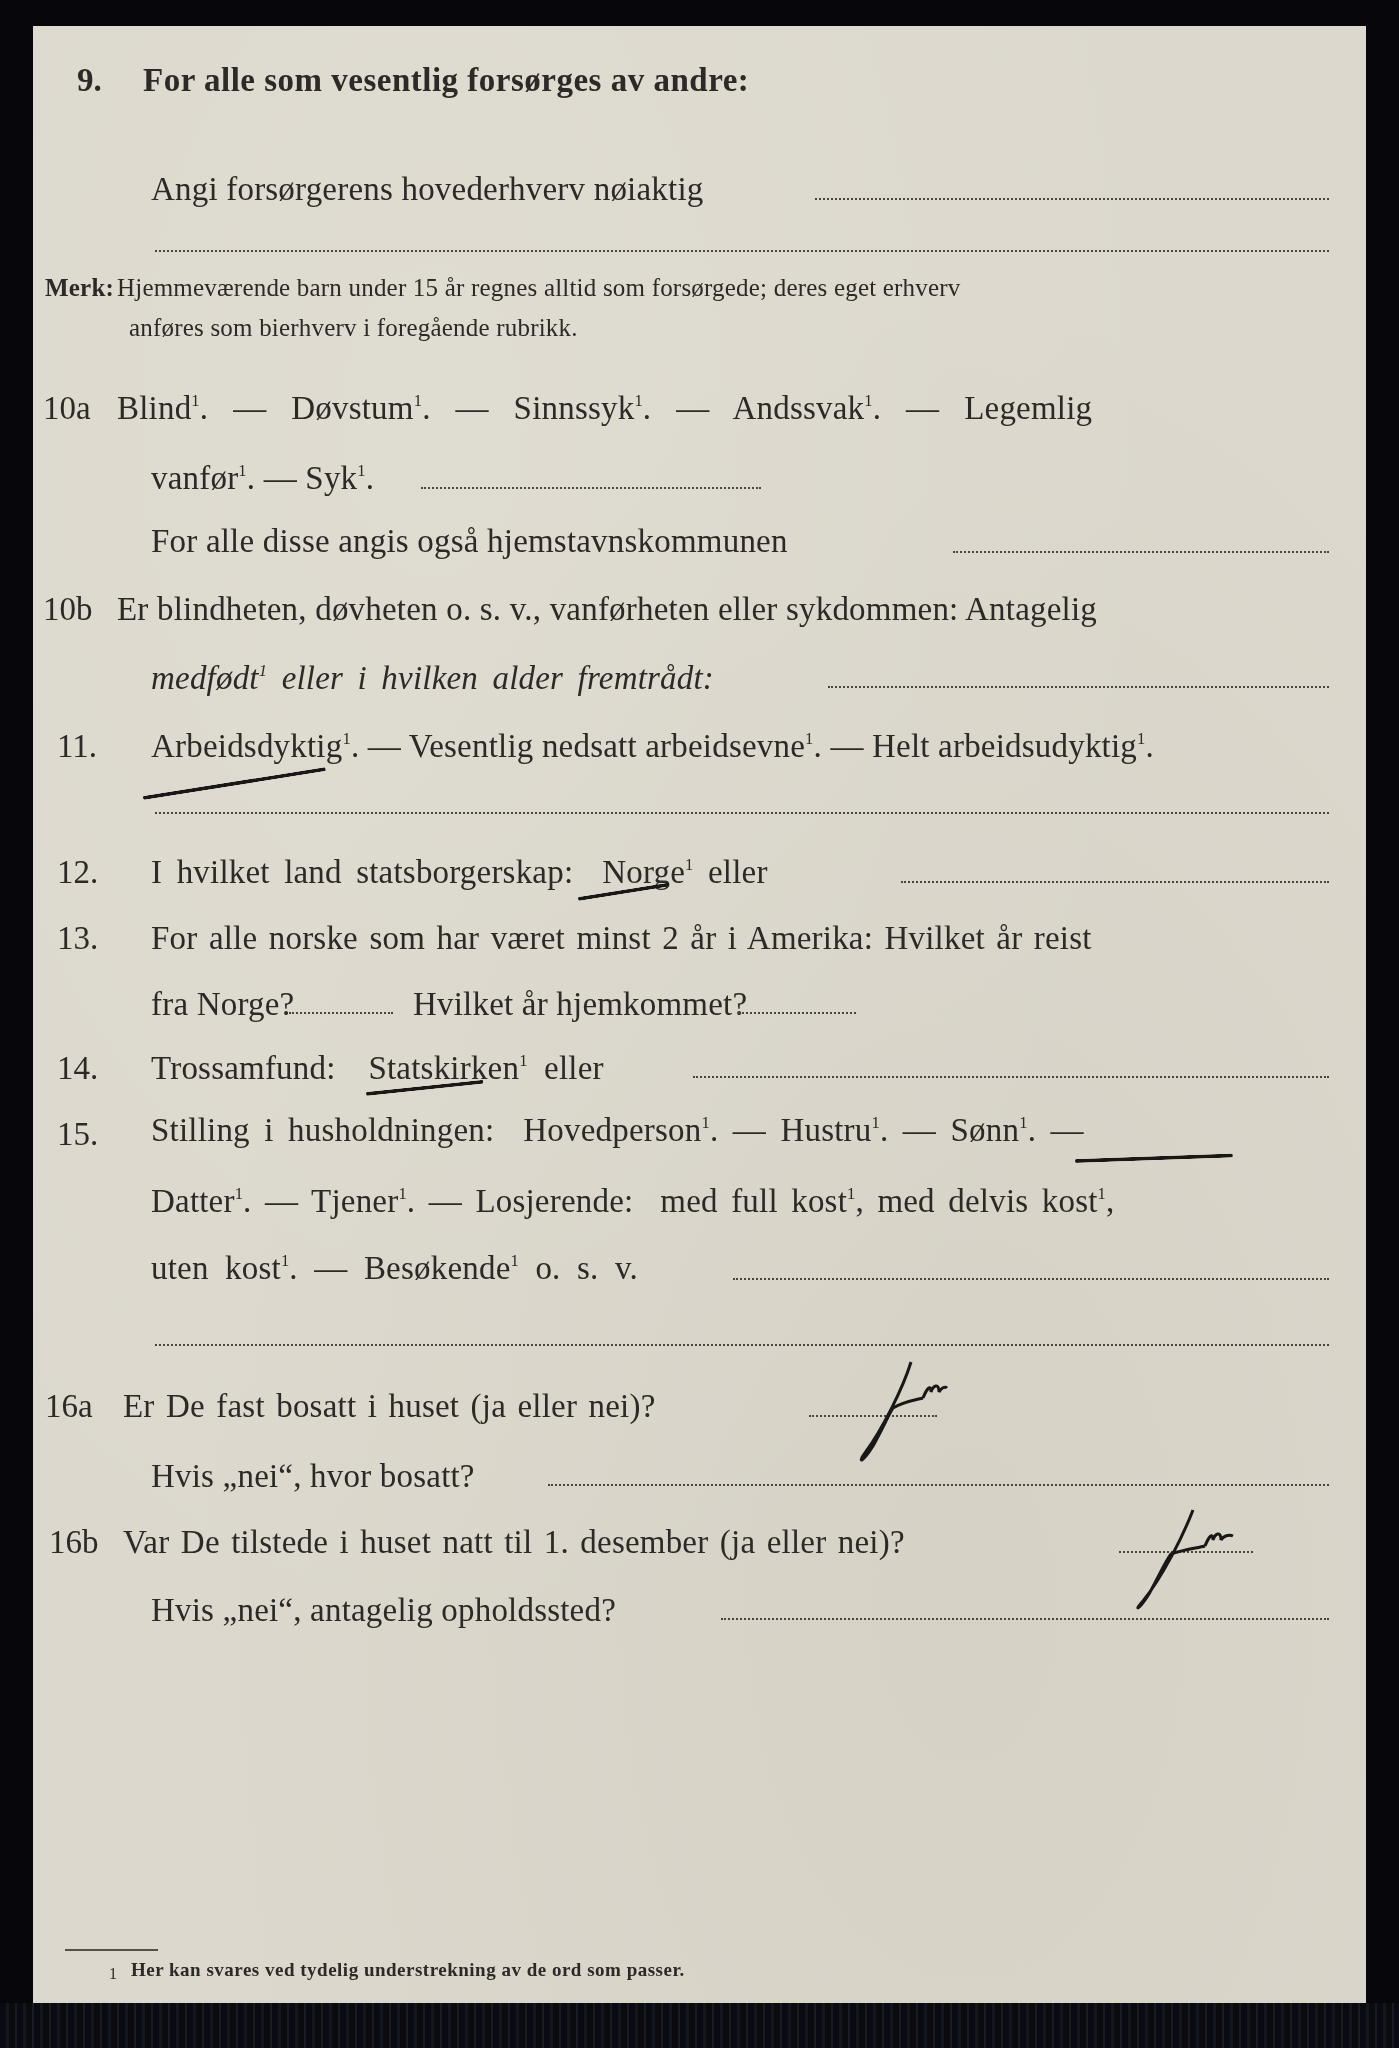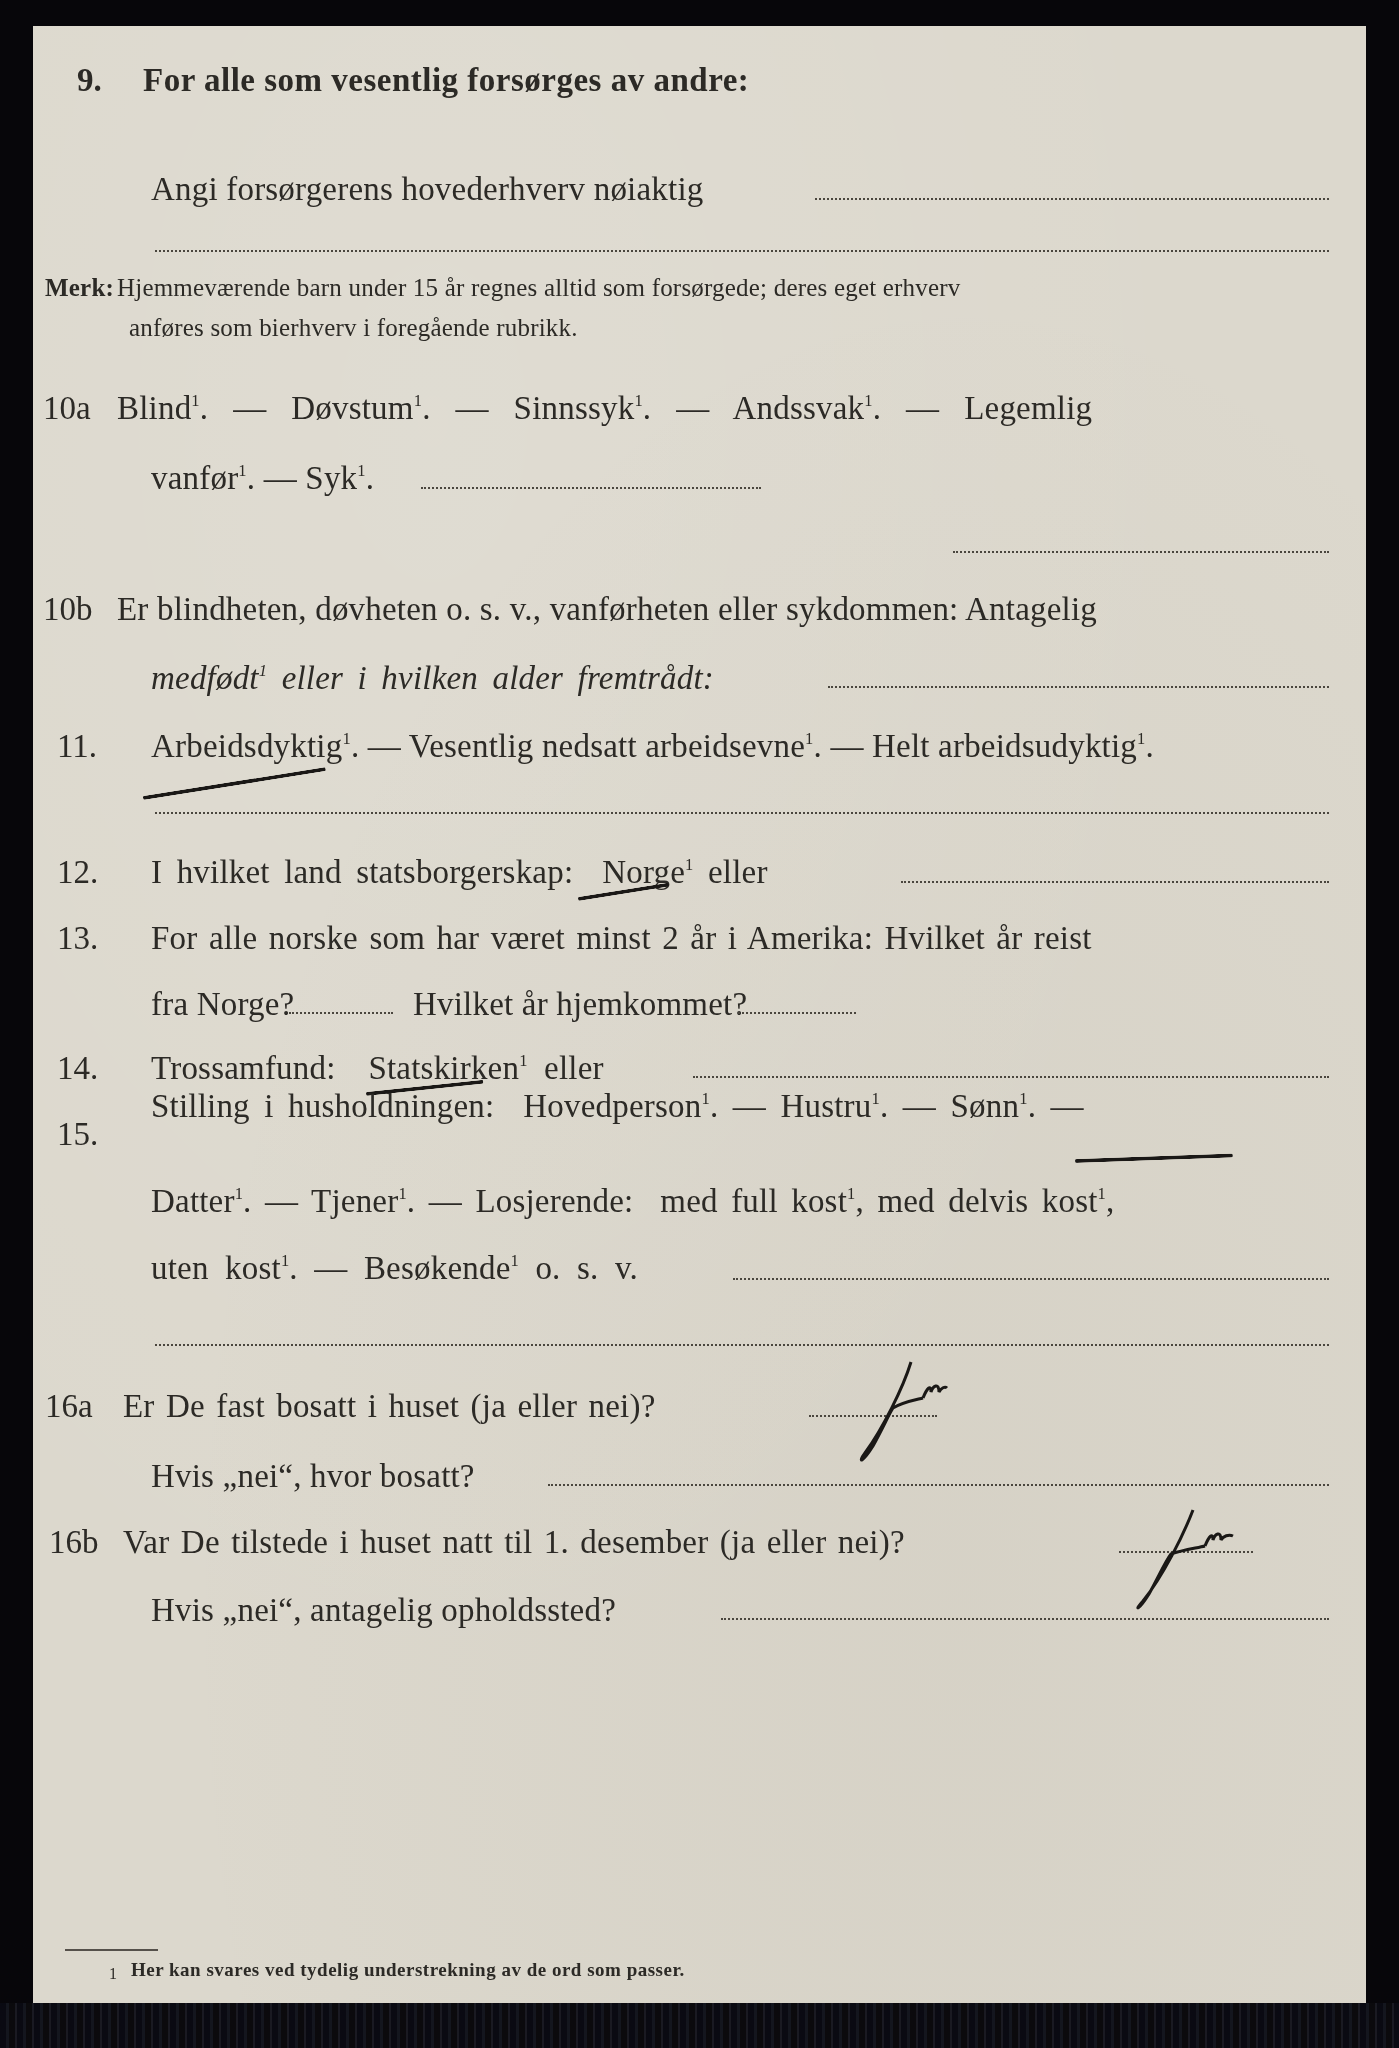--- a/index.html
+++ b/index.html
@@ -53,20 +53,21 @@
     <span>Blind</span><sup>1</sup>. &nbsp;—&nbsp;
     <span>Døvstum</span><sup>1</sup>. &nbsp;—&nbsp;
     <span>Sinnssyk</span><sup>1</sup>. &nbsp;—&nbsp;
     <span>Andssvak</span><sup>1</sup>. &nbsp;—&nbsp;
     <span>Legemlig</span>
   </span>
   <span class="row" style="left:118px;top:432px;">
     <span>vanfør</span><sup>1</sup>. — <span>Syk</span><sup>1</sup>.
   </span>
   <div class="dots" style="left:388px;top:461px;width:340px;"></div>
+  <span class="row" style="left:118px;top:495px;">For alle disse angis også hjemstavnskommunen</span>
   <div class="dots" style="left:920px;top:525px;width:376px;"></div>
 
   <span class="num" style="left:10px;top:563px;">10b</span>
   <span class="row" style="left:84px;top:563px;">Er blindheten, døvheten o. s. v., vanførheten eller sykdommen: Antagelig</span>
   <span class="row" style="left:118px;top:632px;word-spacing:6px;font-style:italic;">
     <span>medfødt</span><sup>1</sup> <span>eller i hvilken alder fremtrådt:</span>
   </span>
   <div class="dots" style="left:795px;top:660px;width:501px;"></div>
 
   <span class="num" style="left:24px;top:700px;">11.</span>
@@ -91,21 +92,21 @@
   <div class="dots" style="left:705px;top:986px;width:118px;"></div>
 
   <span class="num" style="left:24px;top:1022px;">14.</span>
   <span class="row" style="left:118px;top:1022px;word-spacing:8px;">
     <span>Trossamfund:</span>&nbsp; <span>Statskirken</span><sup>1</sup> <span>eller</span>
   </span>
   <div class="hand" style="left:333px;top:1066px;width:118px;transform:rotate(-6deg);"></div>
   <div class="dots" style="left:660px;top:1050px;width:636px;"></div>
 
   <span class="num" style="left:24px;top:1088px;">15.</span>
-  <span class="row" style="left:118px;top:1060px;word-spacing:6px;">
+  <span class="row" style="left:118px;top:1084px;word-spacing:6px;">
     <span>Stilling i husholdningen:</span> &nbsp;<span>Hovedperson</span><sup>1</sup>. — <span>Hustru</span><sup>1</sup>. — <span>Sønn</span><sup>1</sup>. —
   </span>
   <div class="hand" style="left:1042px;top:1133px;width:158px;transform:rotate(-2deg);"></div>
   <span class="row" style="left:118px;top:1155px;word-spacing:5px;">
     <span>Datter</span><sup>1</sup>. — <span>Tjener</span><sup>1</sup>. — <span>Losjerende:</span>&nbsp; <span>med full kost</span><sup>1</sup>, <span>med delvis kost</span><sup>1</sup>,
   </span>
   <span class="row" style="left:118px;top:1222px;word-spacing:8px;">
     <span>uten kost</span><sup>1</sup>. — <span>Besøkende</span><sup>1</sup> <span>o. s. v.</span>
   </span>
   <div class="dots" style="left:700px;top:1252px;width:596px;"></div>

